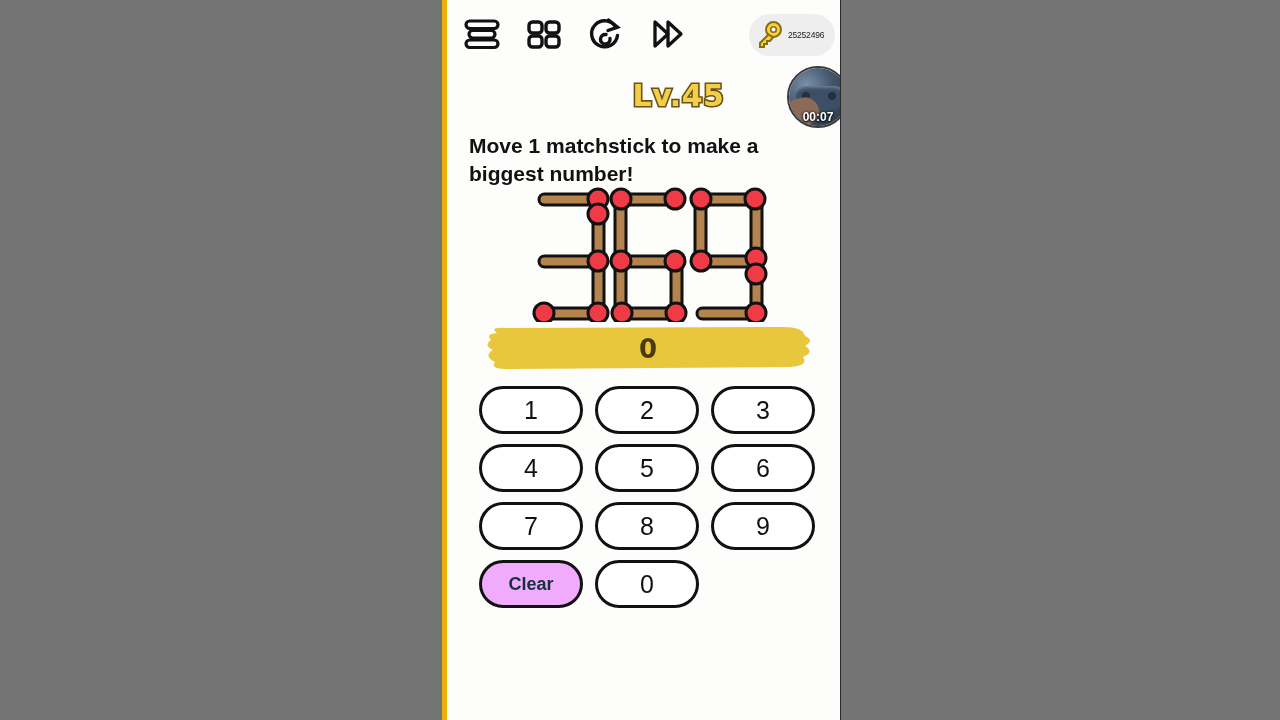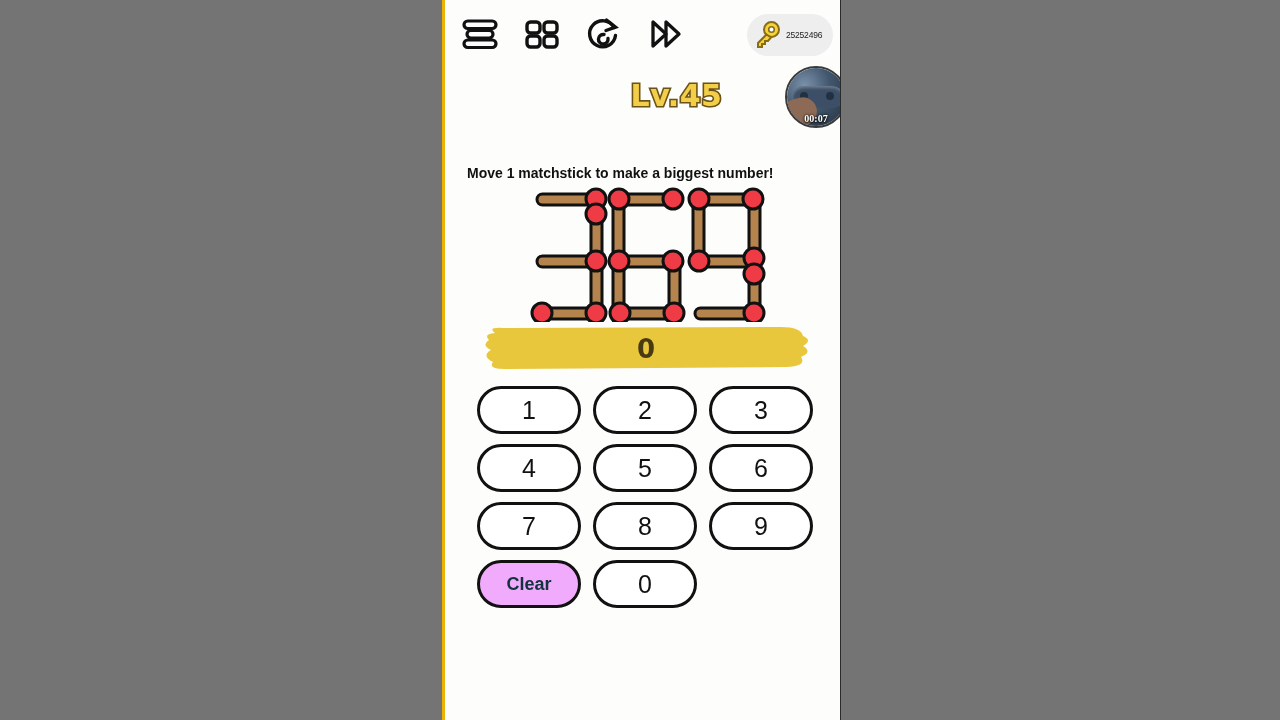--- a/index.html
+++ b/index.html
@@ -25,21 +25,21 @@
   }
   .bg-white{
     position:absolute;left:0;top:0;width:2360px;height:1380px;
     background:#fdfdfb;
   }
 
   
   .phone{
     position:absolute;left:442px;top:0;width:399px;height:720px;
     background:#fdfdfb;
-    border-left:3px solid #eab308;
+    border-left:5px solid #eab308;
     border-right:1px solid #2a2a2a;
     box-sizing:border-box;
     overflow:hidden;
   }
 
   
   .topbar{
     position:absolute;left:0;top:0;width:399px;height:66px;
   }
   .icon-btn{position:absolute;top:14px;width:46px;height:40px;cursor:pointer;}
@@ -97,31 +97,30 @@
     content:"";position:absolute;left:7px;top:6px;width:8px;height:8px;
     border-radius:50%;background:#223042;
     box-shadow:26px 0 0 #223042;
   }
   .av-hand{
     position:absolute;left:-4px;top:30px;width:34px;height:28px;
     background:#8c6a55;border-radius:14px;transform:rotate(-12deg);
   }
   .av-time{
     position:absolute;left:0;bottom:2px;width:100%;
-    text-align:center;color:#fff;font-size:10px;font-weight:bold;
+    text-align:center;color:#fff;font-size:12px;font-weight:bold;
     text-shadow:0 0 3px #000, 0 1px 2px #000;
-    font-family:Liberation Serif, serif;
+    font-family:Liberation Sans, sans-serif;
   }
 
   
   .prompt{
     position:absolute;left:22px;top:132px;width:360px;
-    font-size:14px;line-height:1.32;color:#111;font-weight:bold;
+    font-size:21px;line-height:1.32;color:#111;font-weight:bold;
     font-family:"Liberation Sans", sans-serif;
-    margin-top:32px;
   }
 
   
   .match-area{position:absolute;left:0;top:186px;width:399px;height:136px;}
 
   
   .answer-wrap{
     position:absolute;left:36px;top:324px;width:330px;height:50px;
   }
   .answer-bar{

